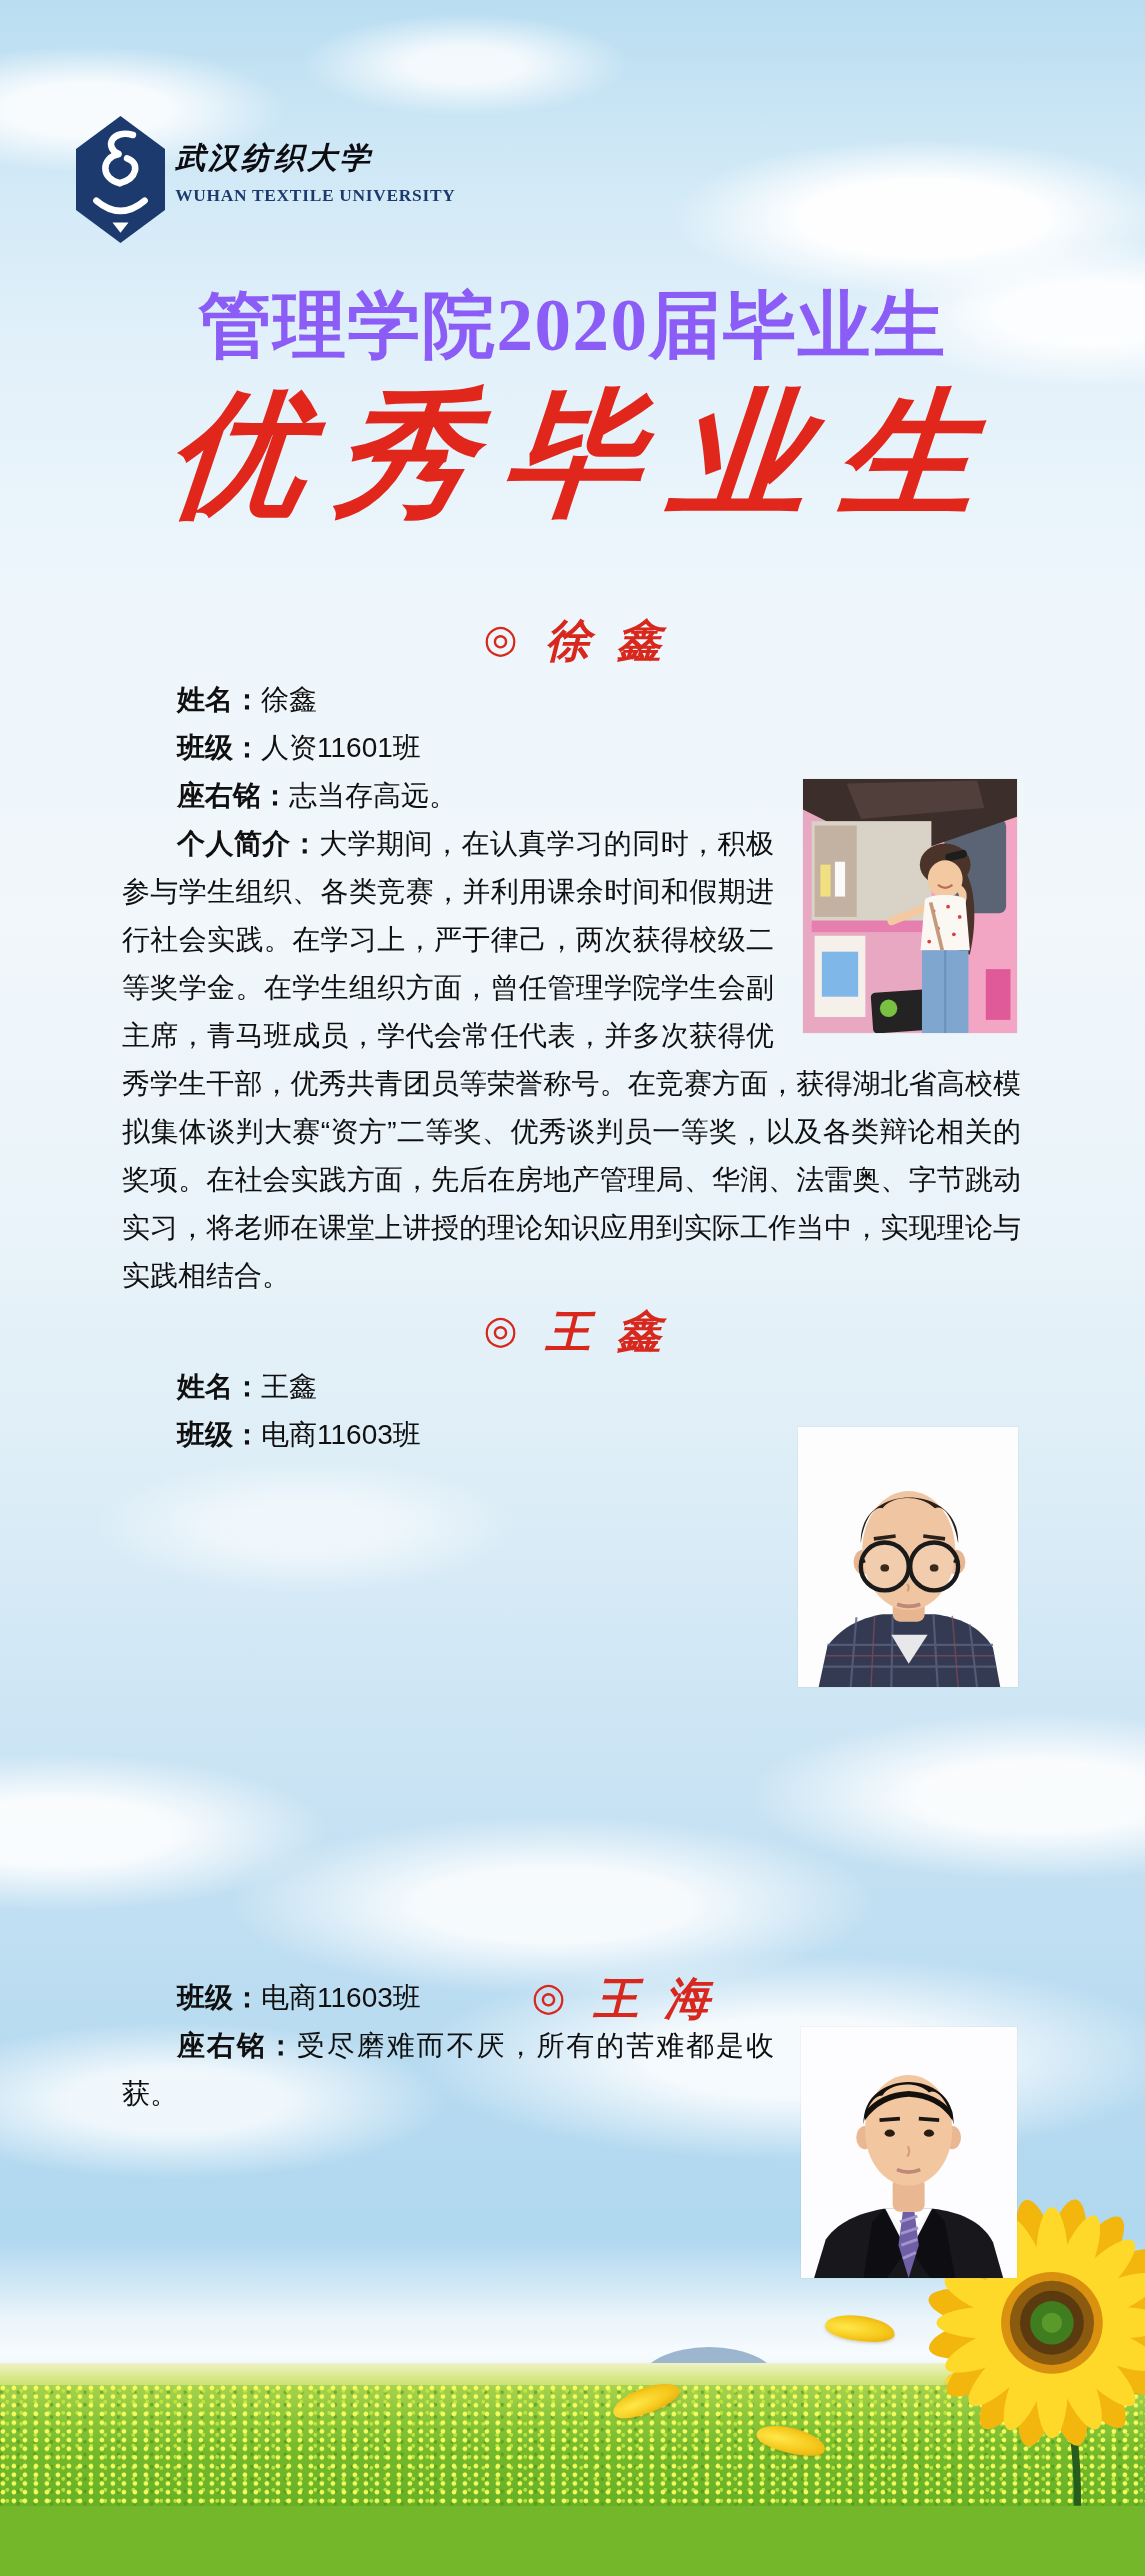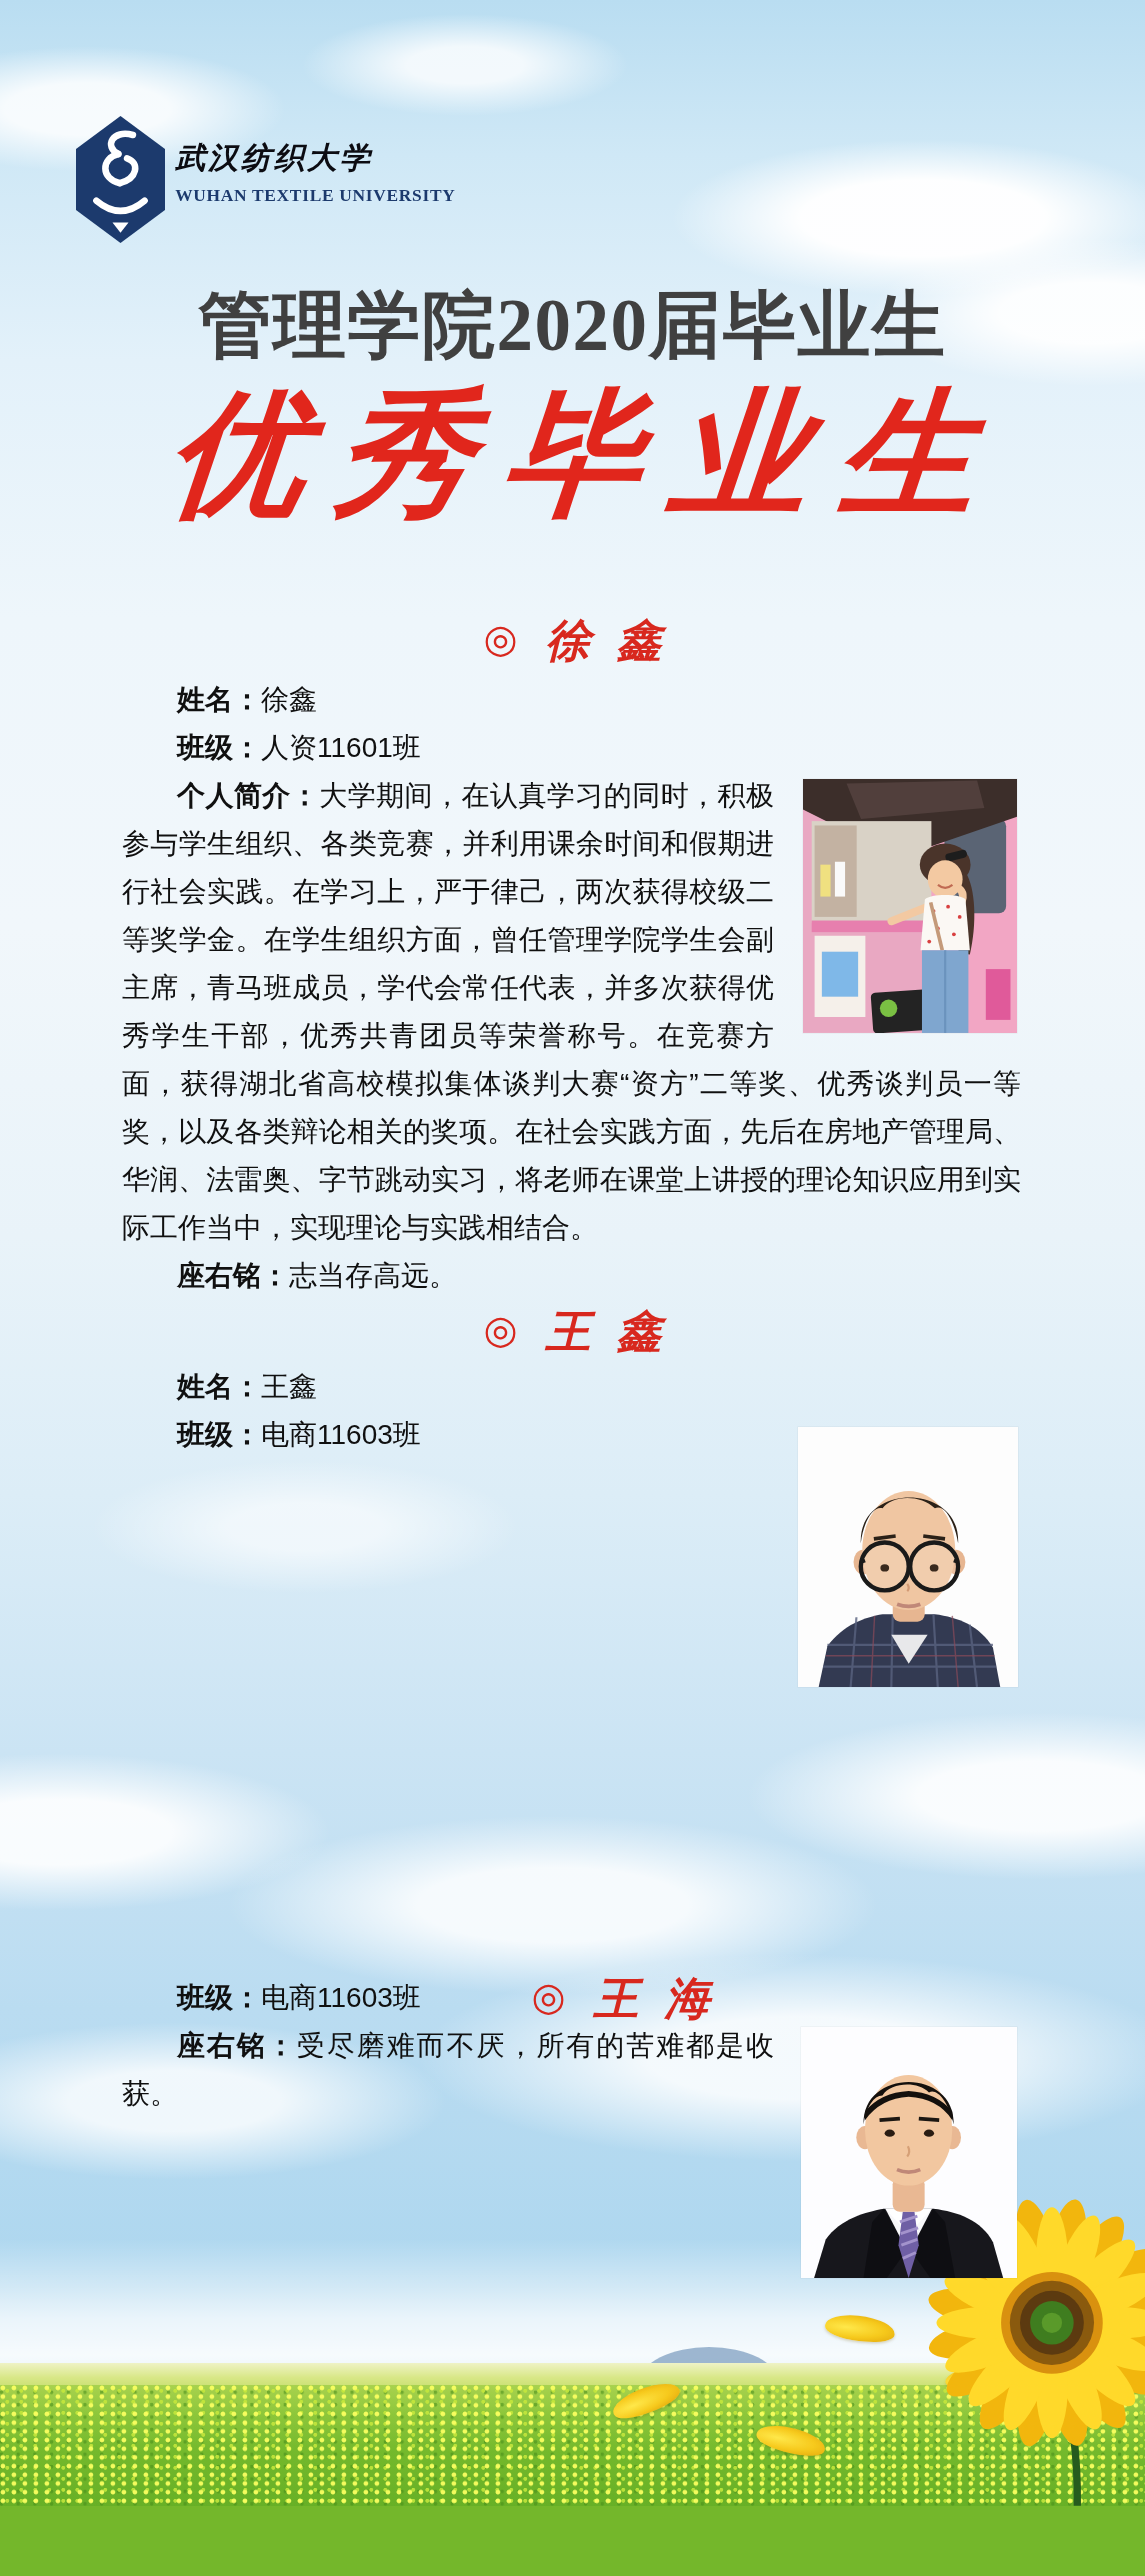--- a/index.html
+++ b/index.html
@@ -49,21 +49,21 @@
     clip-path:polygon(50% 0%,100% 26%,100% 74%,50% 100%,0% 74%,0% 26%);}
   .logo-hex svg{display:block;width:100%;height:100%;}
   .logo-text{margin-left:10.2px;margin-top:22px;}
   .logo-zh{font-family:"Liberation Serif","DejaVu Serif",serif;font-style:italic;font-weight:bold;
     font-size:30px;letter-spacing:2.9px;color:#0c0c12;white-space:nowrap;}
   .logo-en{font-family:"Liberation Serif","DejaVu Serif",serif;font-size:17.4px;letter-spacing:0.7px;
     color:#1c3a6d;margin-top:5.8px;white-space:nowrap;font-weight:bold;}
   
   .main-title{position:absolute;left:0;top:288px;width:1145px;margin:0;text-align:center;
     font-family:"Liberation Serif","DejaVu Serif",serif;
-    font-size:73px;line-height:1.05;font-weight:bold;color:#404040;letter-spacing:1.5px;}
+    font-size:73px;line-height:1.05;font-weight:bold;color:#8b5cf6;letter-spacing:1.5px;}
   .calli{position:absolute;left:0;top:384px;width:1145px;text-align:center;
     font-family:"Liberation Serif","DejaVu Serif",serif;font-style:italic;font-weight:bold;
     font-size:137px;line-height:1.05;color:#e1261c;}
   .calli span{display:inline-block;transform:skewX(-5deg);letter-spacing:30.5px;margin-right:-30.5px;}
   
   .sec-head{position:absolute;left:0;width:1145px;margin:0;text-align:center;
     color:#d8281e;font-size:45px;font-weight:bold;line-height:1.2;}
   .sec-head .marker{font-weight:normal;font-size:39px;position:relative;top:-3.6px;margin-right:28px;}
   .sec-head .hname{font-family:"Liberation Serif","DejaVu Serif",serif;font-style:italic;
     letter-spacing:26px;margin-right:-26px;}
@@ -167,22 +167,22 @@
   <span>优秀毕业生</span>
 </div>
 
 <h2 class="sec-head" style="top:614px;">
   <span class="marker">◎</span><span class="hname">徐鑫</span>
 </h2>
 <div class="pbody" style="top:676px;">
   <div class="spacer sp1"></div>
   <p><b class="lab">姓名：</b><span>徐鑫</span></p>
   <p><b class="lab">班级：</b><span>人资11601班</span></p>
+  <p><b class="lab">座右铭：</b><span>志当存高远。</span></p>
   <p><b class="lab">个人简介：</b><span>大学期间，在认真学习的同时，积极参与学生组织、各类竞赛，并利用课余时间和假期进行社会实践。在学习上，严于律己，两次获得校级二等奖学金。在学生组织方面，曾任管理学院学生会副主席，青马班成员，学代会常任代表，并多次获得优秀学生干部，优秀共青团员等荣誉称号。在竞赛方面，获得湖北省高校模拟集体谈判大赛“资方”二等奖、优秀谈判员一等奖，以及各类辩论相关的奖项。在社会实践方面，先后在房地产管理局、华润、法雷奥、字节跳动实习，将老师在课堂上讲授的理论知识应用到实际工作当中，实现理论与实践相结合。</span></p>
-  <p><b class="lab">座右铭：</b><span>志当存高远。</span></p>
 </div>
 <figure class="photo" id="photo1">
   <svg viewBox="0 0 295 350">
     <rect width="295" height="350" fill="#e9a8c2"></rect>
     <rect x="175" y="30" width="120" height="320" fill="#f2a6c4"></rect>
     <rect x="195" y="55" width="85" height="130" rx="10" fill="#5a6474"></rect>
     <polygon points="0,0 295,0 295,52 170,95 60,72 0,42" fill="#3c2e2a"></polygon>
     <polygon points="60,6 240,2 250,40 80,55" fill="#564341" opacity=".8"></polygon>
     <rect x="12" y="58" width="165" height="140" fill="#d9d2c6"></rect>
     <rect x="16" y="64" width="58" height="126" fill="#c3b2a2"></rect>

